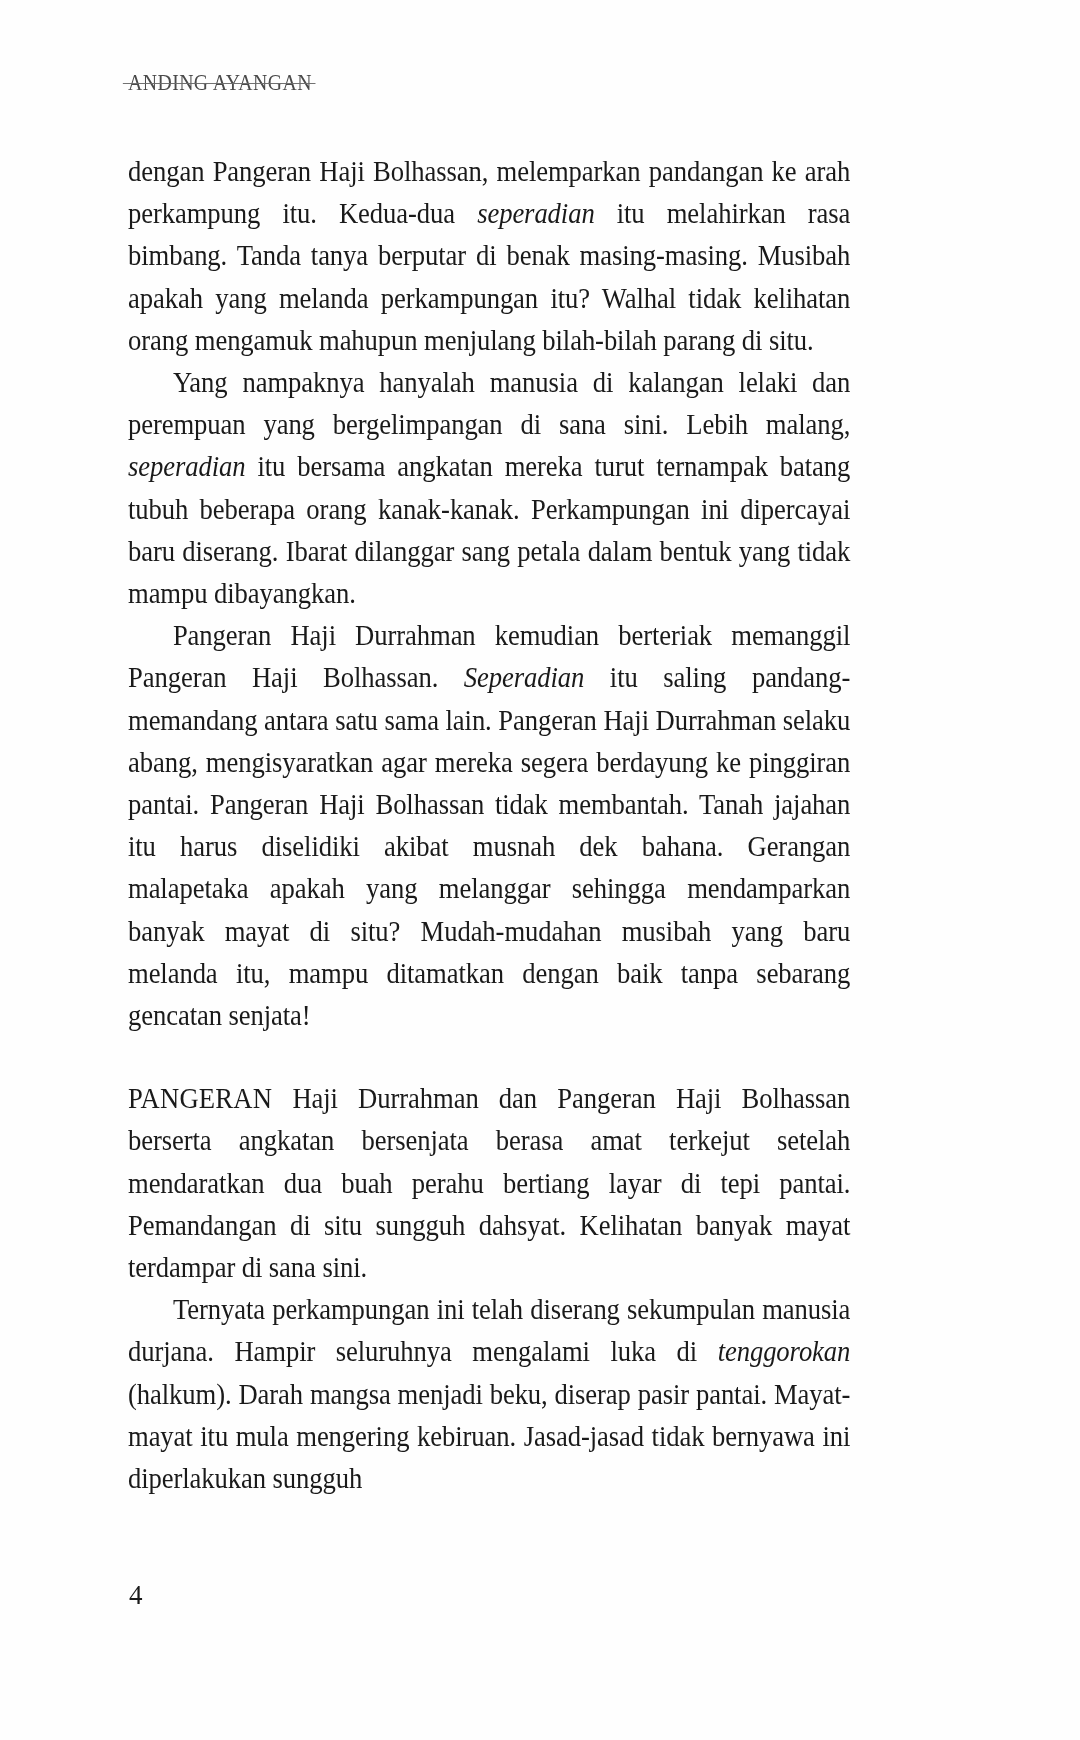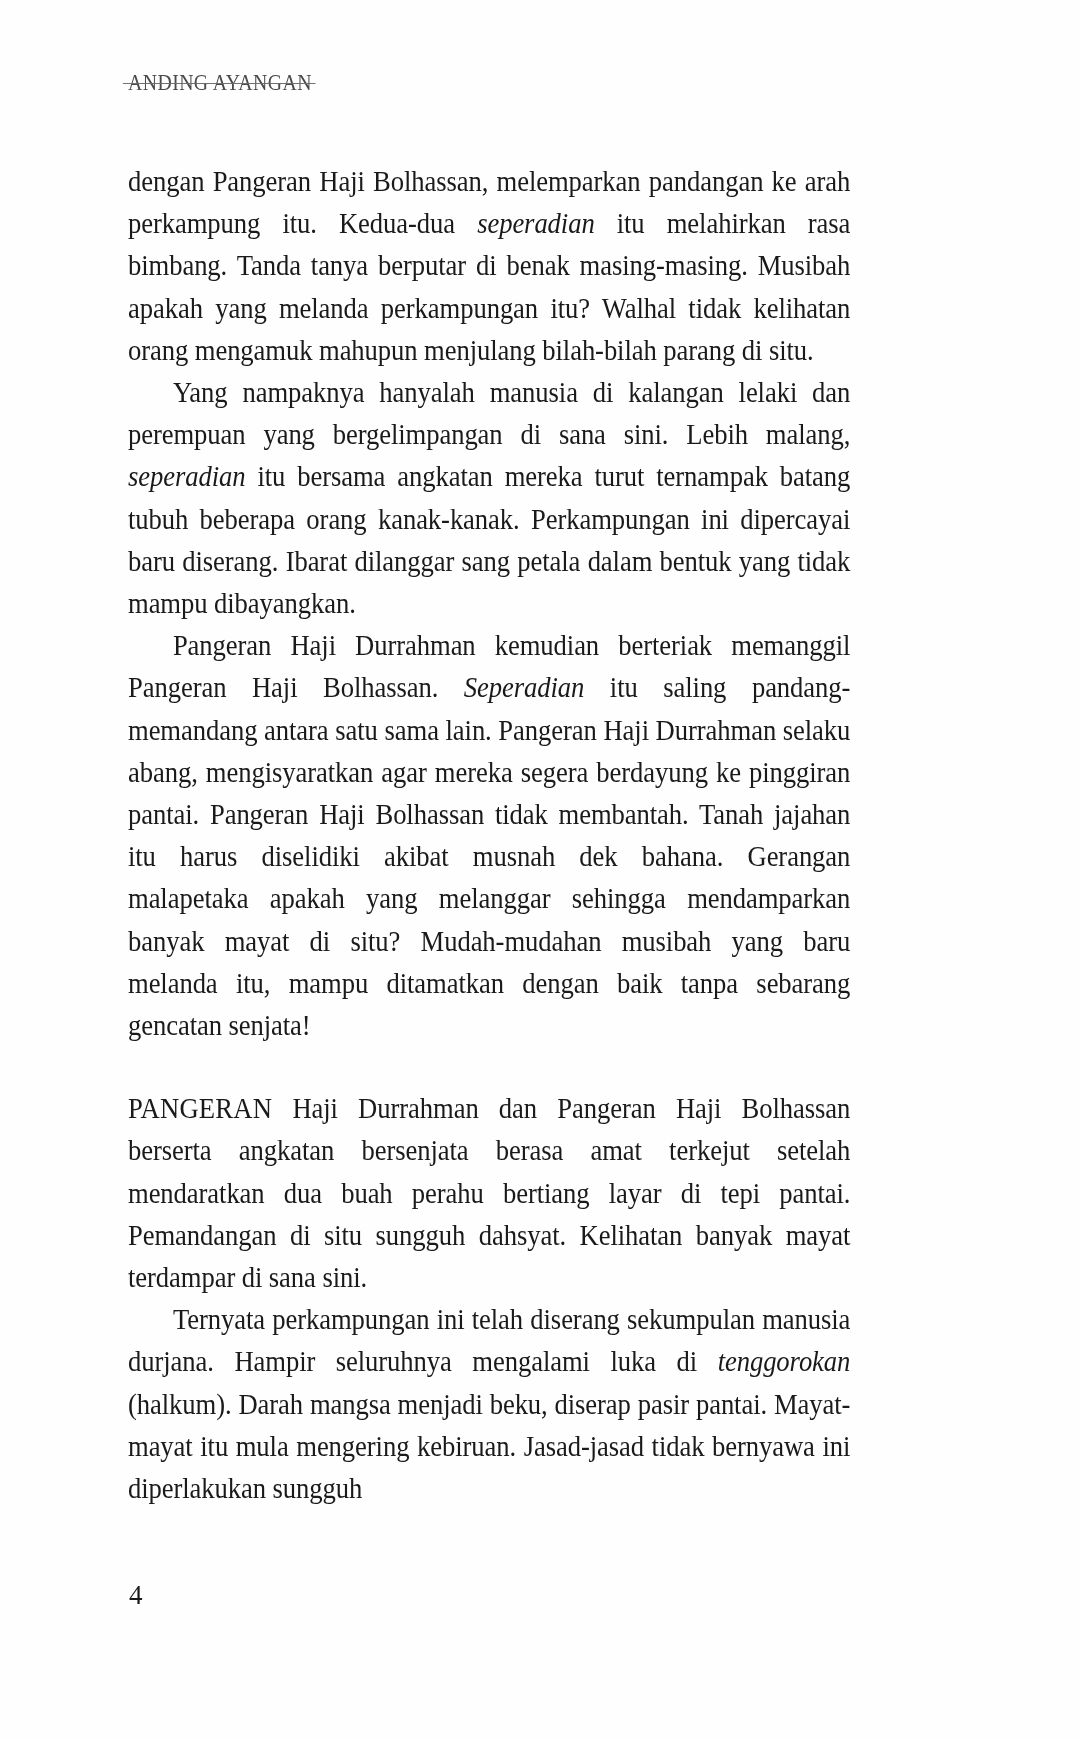--- a/index.html
+++ b/index.html
@@ -53,21 +53,21 @@
     top: 15px;
     height: 1.3px;
     background: #6a6a6a;
     opacity: .95;
   }
 
   
   .textblock {
     position: absolute;
     left: 128px;
-    top: 161px;
+    top: 151px;
     width: 722px;
   }
 
   p.para {
     margin: 0;
     text-align: justify;
     text-justify: inter-word;
     font-size: 28.5px;
     line-height: 42.2px;
     letter-spacing: -0.1px;

